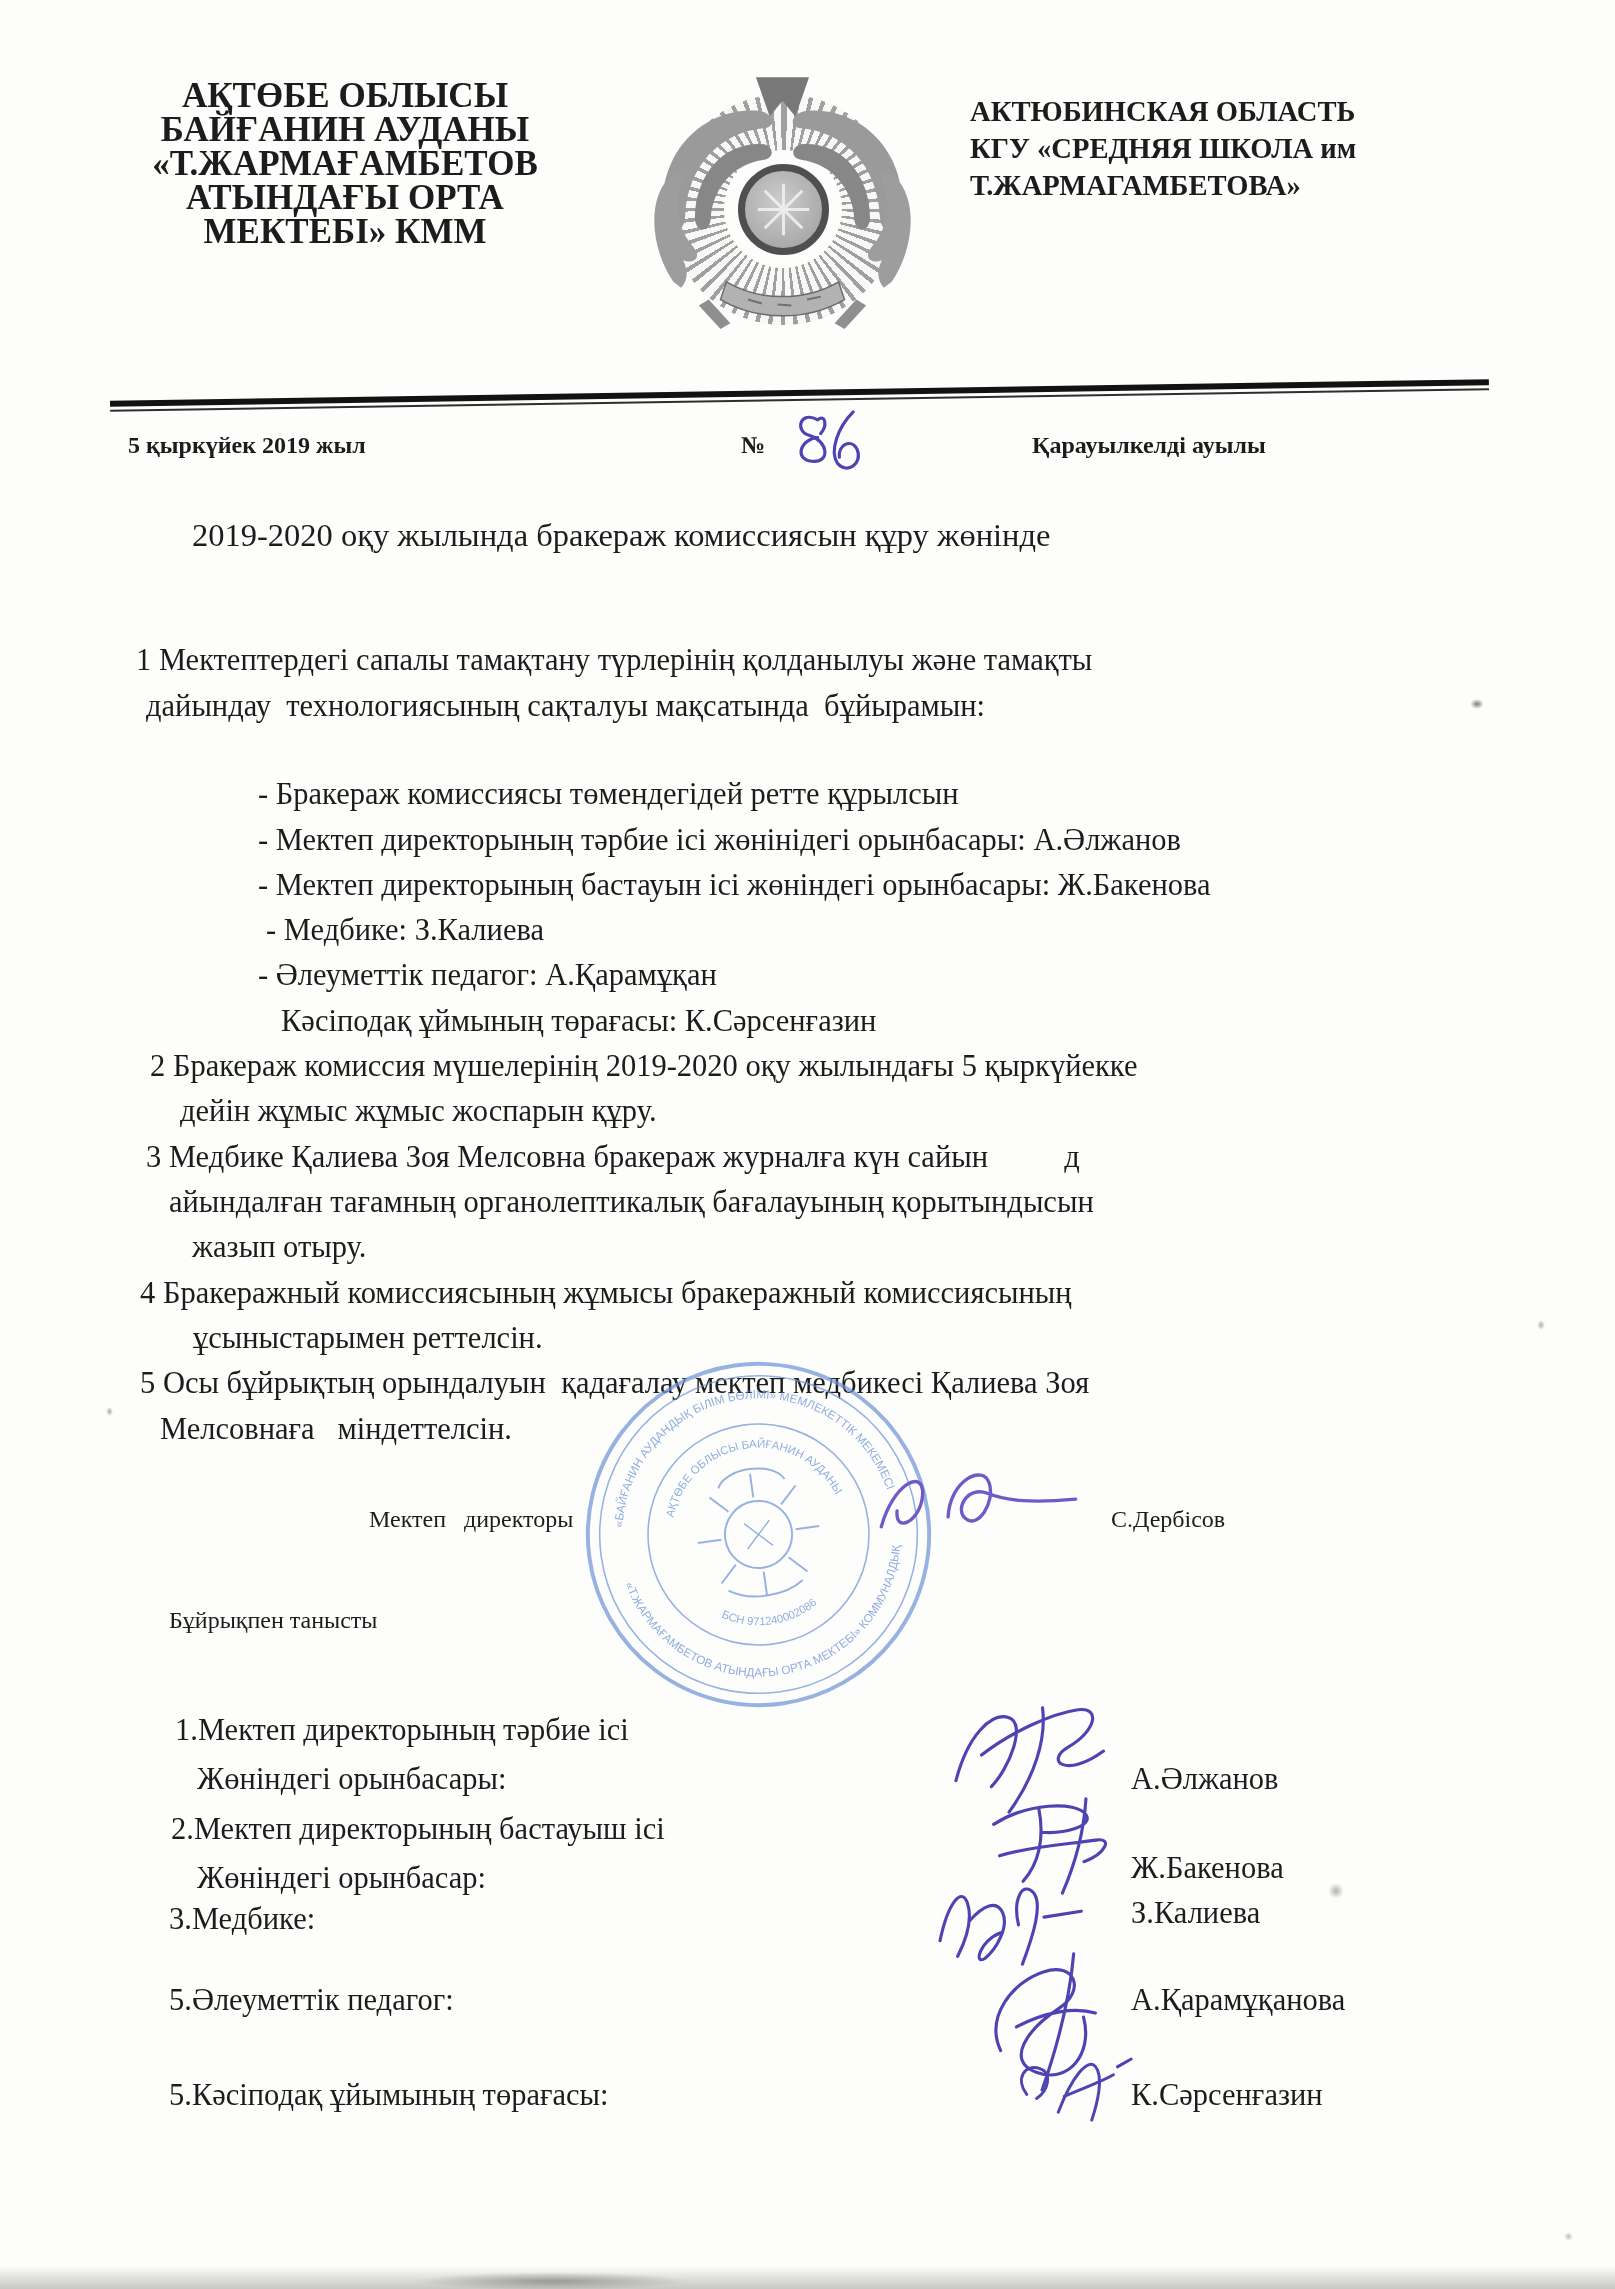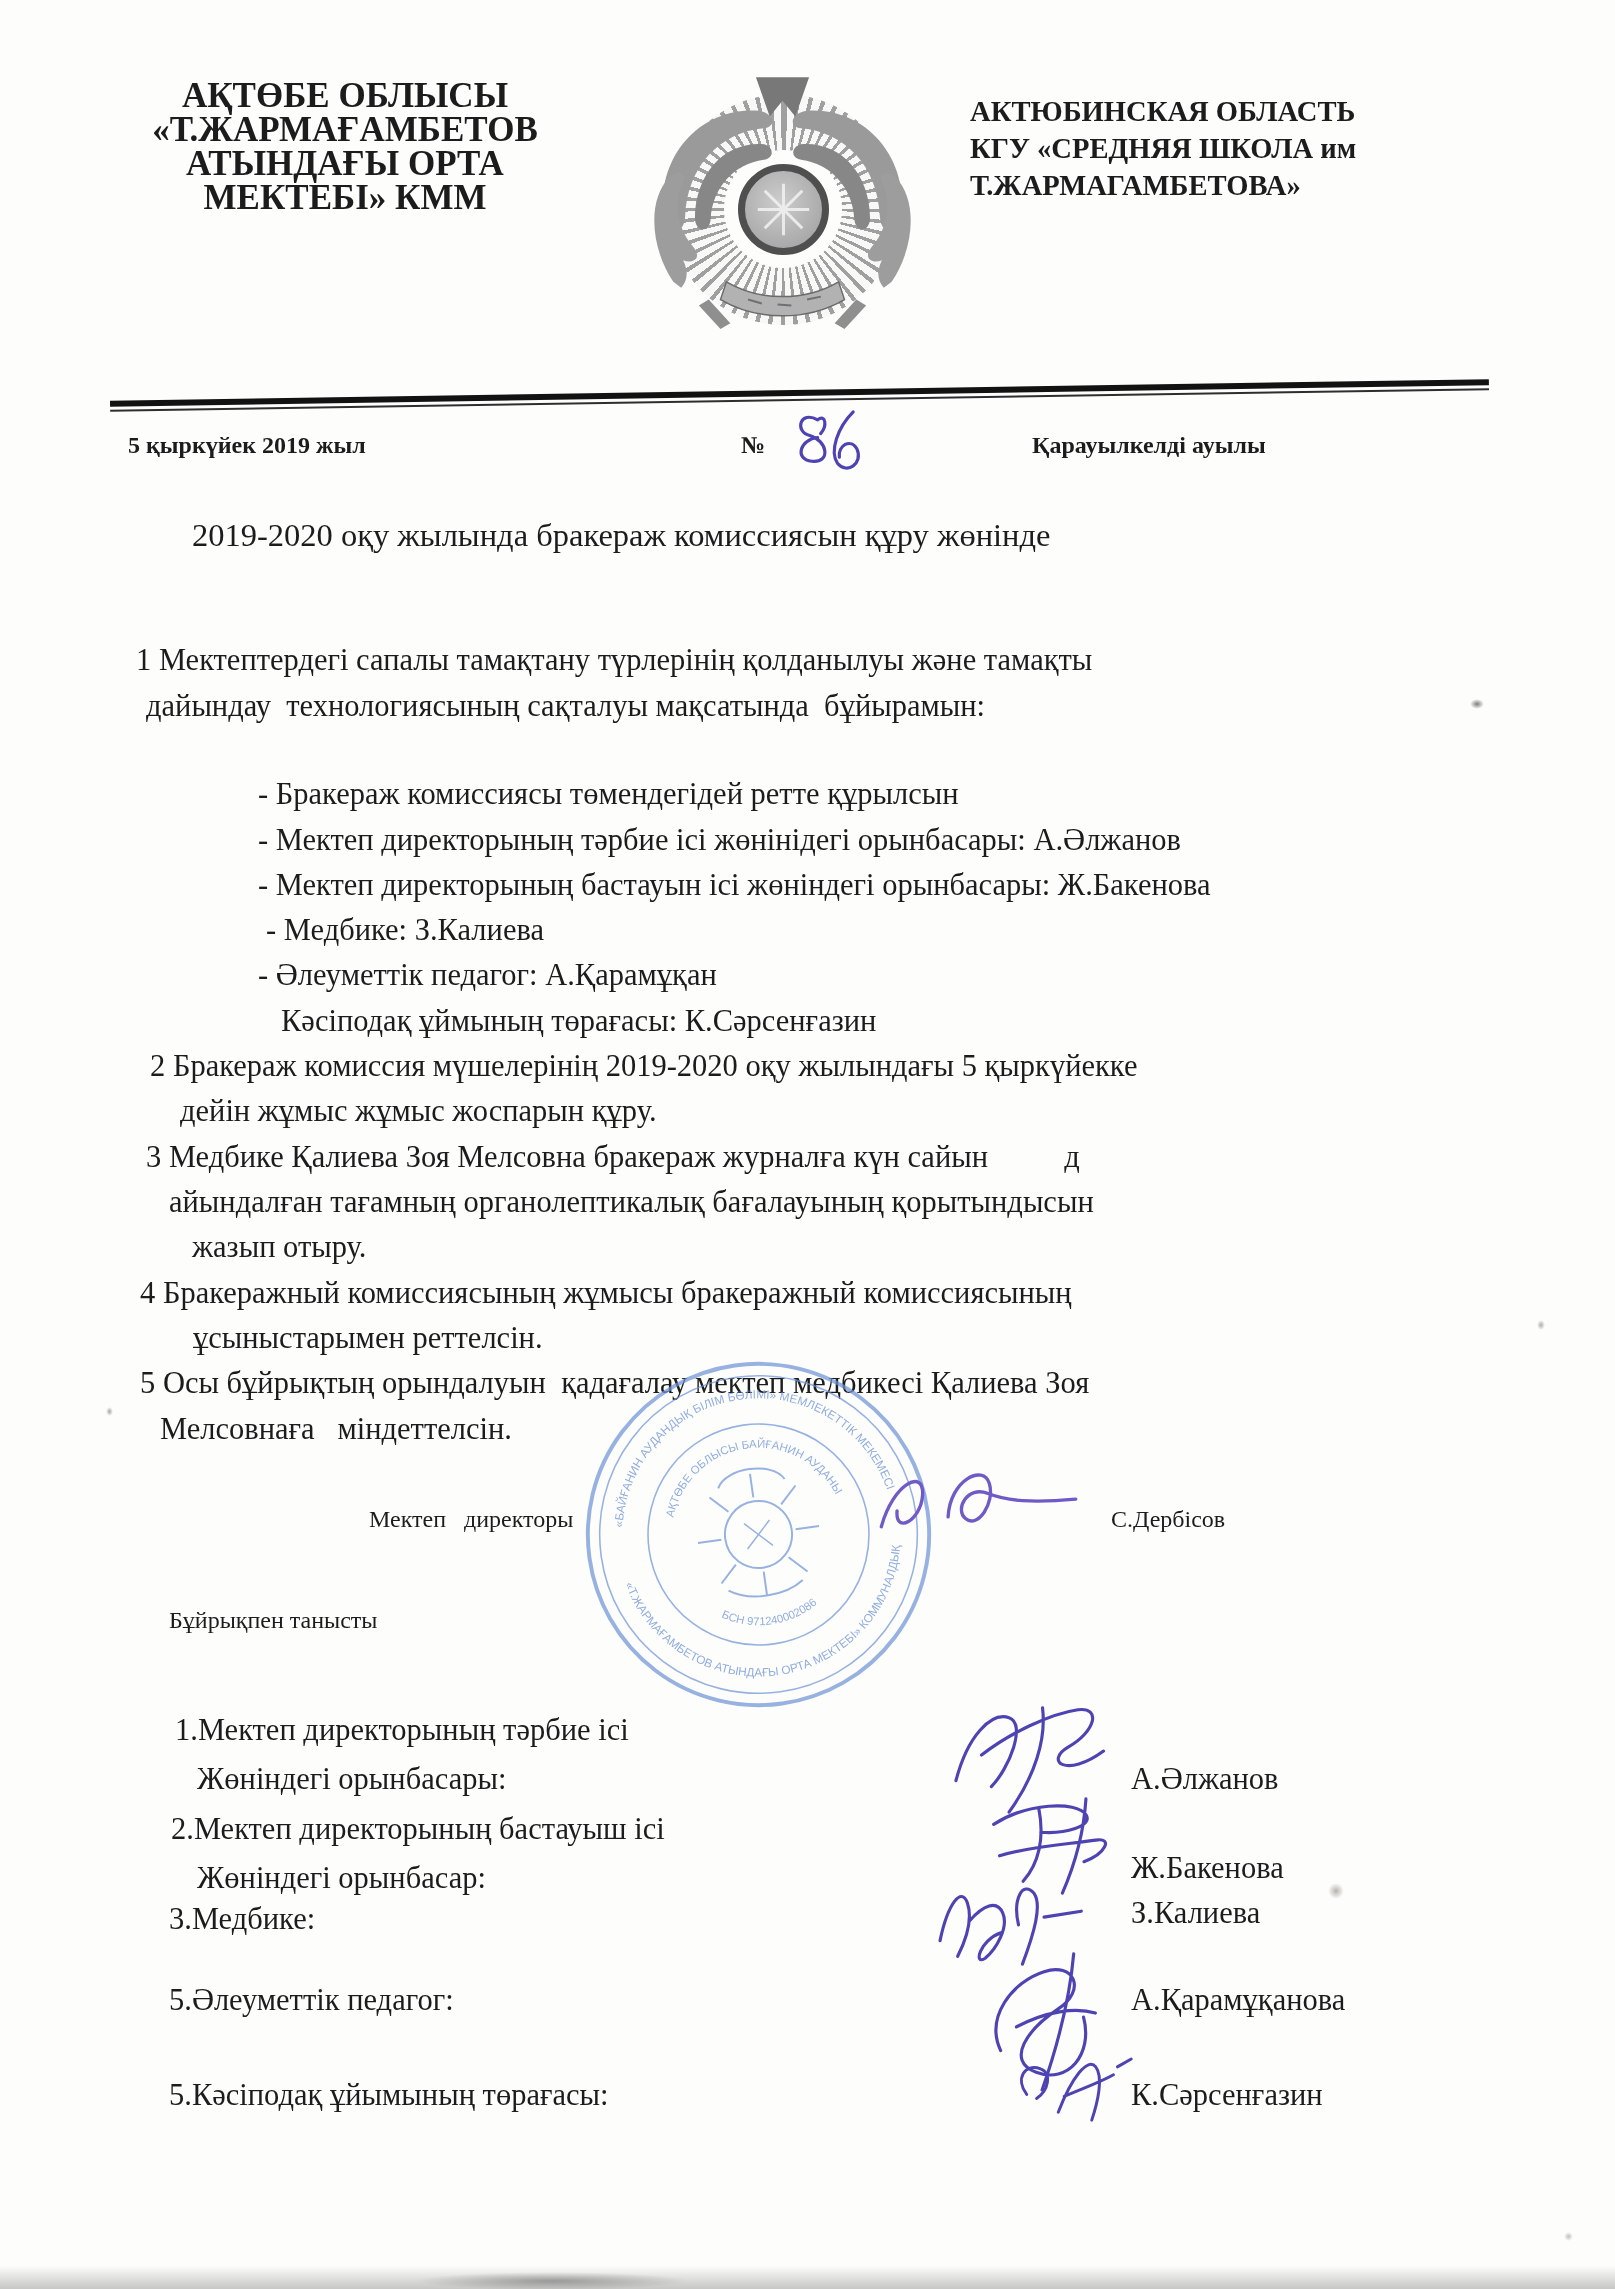--- a/index.html
+++ b/index.html
@@ -29,20 +29,21 @@
   .bottom-blob{position:absolute;left:414px;top:2272px;width:276px;height:17.7px;
      background:radial-gradient(ellipse at center, rgba(90,90,90,.5), rgba(90,90,90,0) 70%);}
 </style>
 </head>
 <body>
 
 <div class="page">
 
   <div class="hdr hdr-left">
     <div>АҚТӨБЕ ОБЛЫСЫ</div>
+    <div>БАЙҒАНИН АУДАНЫ</div>
     <div>«Т.ЖАРМАҒАМБЕТОВ</div>
     <div>АТЫНДАҒЫ ОРТА</div>
     <div>МЕКТЕБІ» КММ</div>
   </div>
 
   <div class="emblem-rays"></div>
   <div class="emblem-hole"></div>
   <div class="emblem-disk"></div>
   <svg class="abs" style="left:738px;top:164px" width="91" height="91" viewBox="0 0 92 92">
     <g stroke="#efefef" stroke-width="3" fill="none" opacity=".9">

